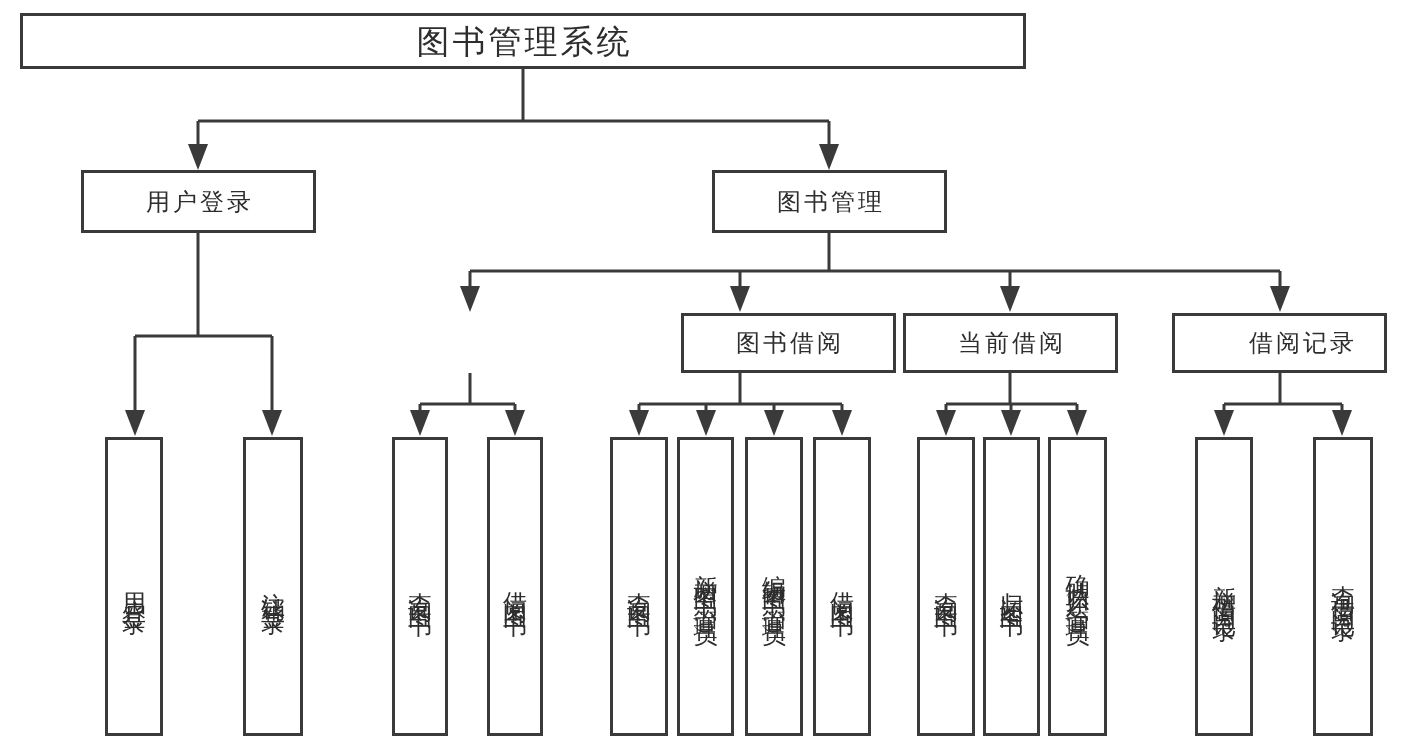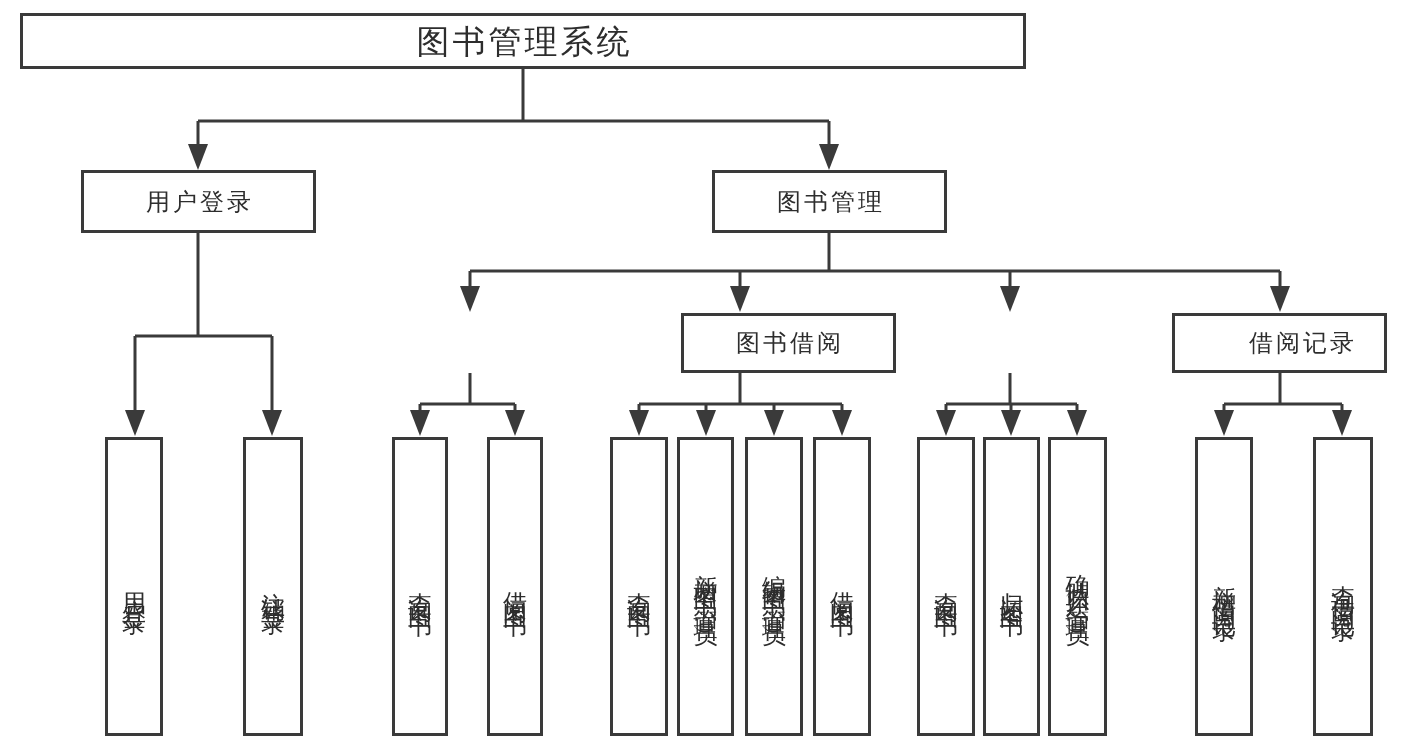--- a/index.html
+++ b/index.html
@@ -128,20 +128,23 @@
   <div class="box" style="left:81px; top:170px; width:235px; height:63px;">
     <span class="hlabel">用户登录</span>
   </div>
   <div class="box" style="left:712px; top:170px; width:235px; height:63px;">
     <span class="hlabel">图书管理</span>
   </div>
 
   <div class="box" style="left:633px; top:313px; width:215px; height:60px;margin-left:48px;">
     <span class="hlabel">图书借阅</span>
   </div>
+  <div class="box" style="left:903px; top:313px; width:215px; height:60px;">
+    <span class="hlabel">当前借阅</span>
+  </div>
   <div class="box" style="left:1172px; top:313px; width:215px; height:60px;padding-left:44px;">
     <span class="hlabel">借阅记录</span>
   </div>
 
   <div class="box" style="left:105px; top:437px; width:58px; height:299px;">
     <span class="vlabel">用户登录</span>
   </div>
   <div class="box" style="left:243px; top:437px; width:60px; height:299px;">
     <span class="vlabel">注销登录</span>
   </div>

